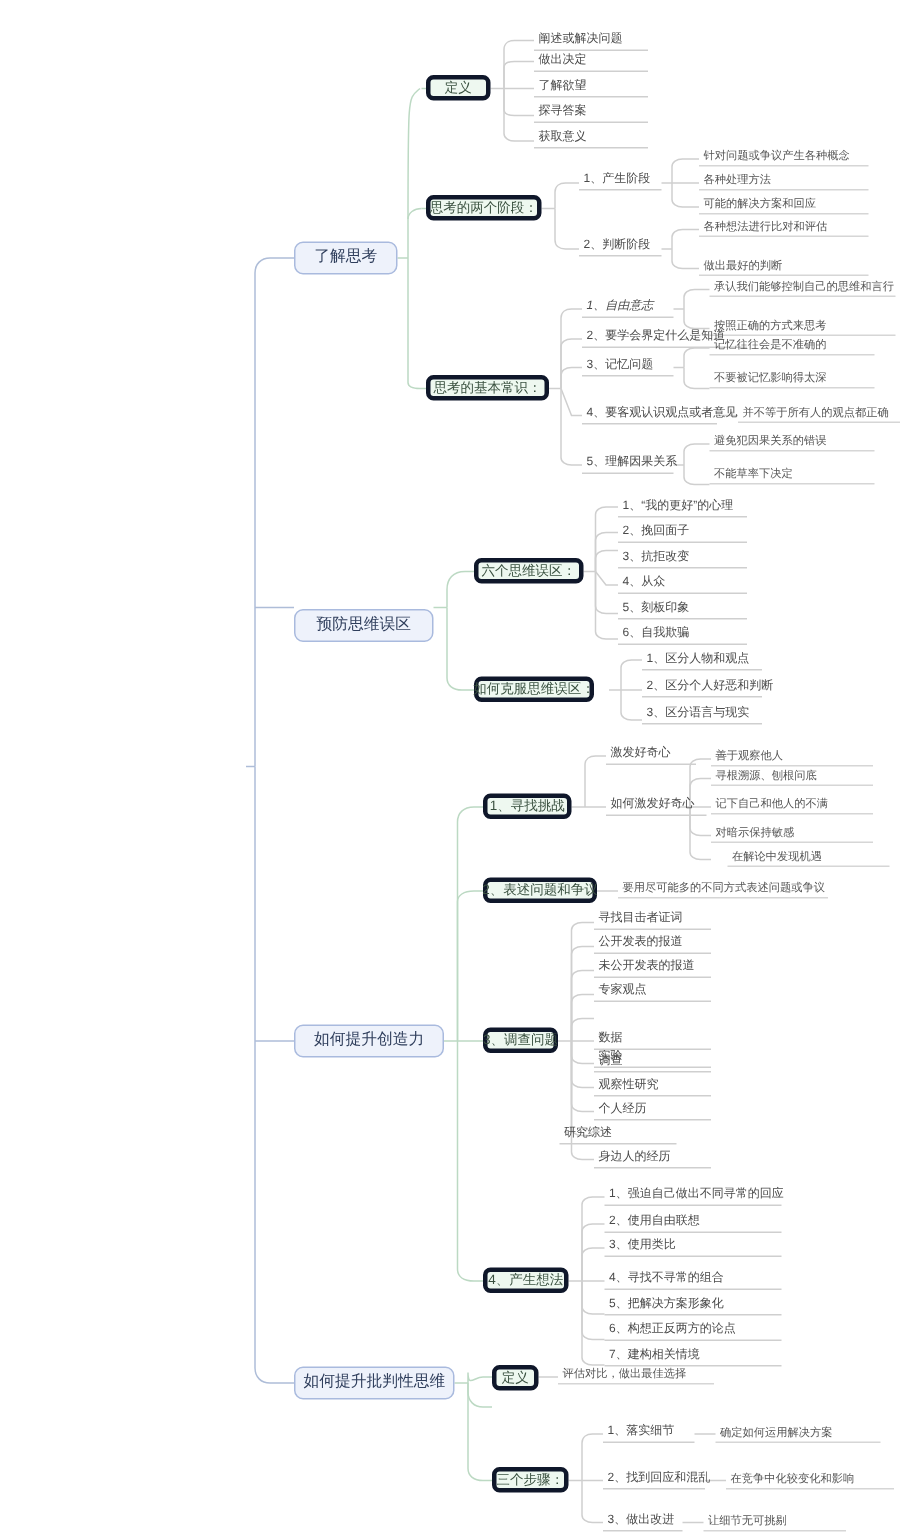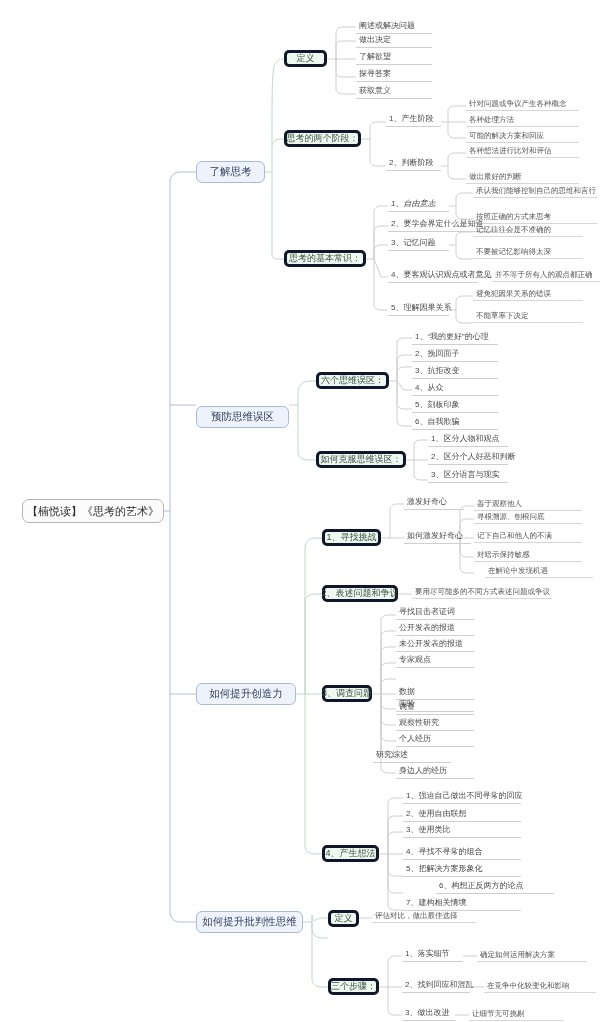--- a/index.html
+++ b/index.html
@@ -244,21 +244,20 @@
         <path d="M388,987 L388,1010 C388,1013 391,1015 395,1015 L402,1015"></path>
       </g>
       <g stroke="#cfcfcf">
         <path d="M463,956 L477,956"></path>
         <path d="M470,987 L484,987"></path>
         <path d="M455,1015 L469,1015"></path>
       </g>
     </g>
   </svg>
 
-  <div class="node n-root" style="left:22px;top:499px;width:142px;">【楠悦读】《思考的艺术》</div>
 
   <div class="node n-l1" style="left:196px;top:161px;width:69px;">了解思考</div>
 
   <div class="node n-l2" style="left:284px;top:50px;width:43px;">定义</div>
   <div class="node n-l3" style="left:356px;top:21px;width:76px;">阐述或解决问题</div>
   <div class="node n-l3" style="left:356px;top:35px;width:76px;">做出决定</div>
   <div class="node n-l3" style="left:356px;top:52px;width:76px;">了解欲望</div>
   <div class="node n-l3" style="left:356px;top:69px;width:76px;">探寻答案</div>
   <div class="node n-l3" style="left:356px;top:86px;width:76px;">获取意义</div>
 
@@ -288,21 +287,21 @@
   <div class="node n-l1" style="left:196px;top:406px;width:93px;">预防思维误区</div>
 
   <div class="node n-l2" style="left:316px;top:372px;width:73px;">六个思维误区：</div>
   <div class="node n-l3" style="left:412px;top:332px;width:86px;">1、“我的更好”的心理</div>
   <div class="node n-l3" style="left:412px;top:349px;width:86px;">2、挽回面子</div>
   <div class="node n-l3" style="left:412px;top:366px;width:86px;">3、抗拒改变</div>
   <div class="node n-l3" style="left:412px;top:383px;width:86px;">4、从众</div>
   <div class="node n-l3" style="left:412px;top:400px;width:86px;">5、刻板印象</div>
   <div class="node n-l3" style="left:412px;top:417px;width:86px;">6、自我欺骗</div>
 
-  <div class="node n-l2" style="left:316px;top:451px;width:90px;">如何克服思维误区：</div>
+  <div class="node n-l2" style="left:316px;top:451px;width:80px;">如何克服思维误区：</div>
   <div class="node n-l3" style="left:428px;top:434px;width:80px;">1、区分人物和观点</div>
   <div class="node n-l3" style="left:428px;top:452px;width:80px;">2、区分个人好恶和判断</div>
   <div class="node n-l3" style="left:428px;top:470px;width:80px;">3、区分语言与现实</div>
 
   <div class="node n-l1" style="left:196px;top:683px;width:100px;">如何提升创造力</div>
 
   <div class="node n-l2" style="left:322px;top:529px;width:59px;">1、寻找挑战</div>
   <div class="node n-l3" style="left:404px;top:497px;width:60px;">激发好奇心</div>
   <div class="node n-l3" style="left:404px;top:531px;width:67px;">如何激发好奇心</div>
   <div class="node n-l4" style="left:474px;top:499px;width:108px;">善于观察他人</div>
@@ -326,21 +325,21 @@
   <div class="node n-l3" style="left:396px;top:734px;width:78px;">个人经历</div>
   <div class="node n-l3" style="left:373px;top:750px;width:78px;">研究综述</div>
   <div class="node n-l3" style="left:396px;top:766px;width:78px;">身边人的经历</div>
 
   <div class="node n-l2" style="left:322px;top:845px;width:57px;">4、产生想法</div>
   <div class="node n-l3" style="left:403px;top:791px;width:118px;">1、强迫自己做出不同寻常的回应</div>
   <div class="node n-l3" style="left:403px;top:809px;width:118px;">2、使用自由联想</div>
   <div class="node n-l3" style="left:403px;top:825px;width:118px;">3、使用类比</div>
   <div class="node n-l3" style="left:403px;top:847px;width:118px;">4、寻找不寻常的组合</div>
   <div class="node n-l3" style="left:403px;top:864px;width:118px;">5、把解决方案形象化</div>
-  <div class="node n-l3" style="left:403px;top:881px;width:118px;margin-left:33px;">6、构想正反两方的论点</div>
+  <div class="node n-l3" style="left:403px;top:881px;width:118px;">6、构想正反两方的论点</div>
   <div class="node n-l3" style="left:403px;top:898px;width:118px;">7、建构相关情境</div>
 
   <div class="node n-l1" style="left:196px;top:911px;width:107px;">如何提升批判性思维</div>
 
   <div class="node n-l2" style="left:328px;top:910px;width:31px;">定义</div>
   <div class="node n-l4" style="left:372px;top:911px;width:104px;">评估对比，做出最佳选择</div>
 
   <div class="node n-l2" style="left:328px;top:978px;width:51px;">三个步骤：</div>
   <div class="node n-l3" style="left:402px;top:949px;width:61px;">1、落实细节</div>
   <div class="node n-l4" style="left:477px;top:950px;width:110px;">确定如何运用解决方案</div>

